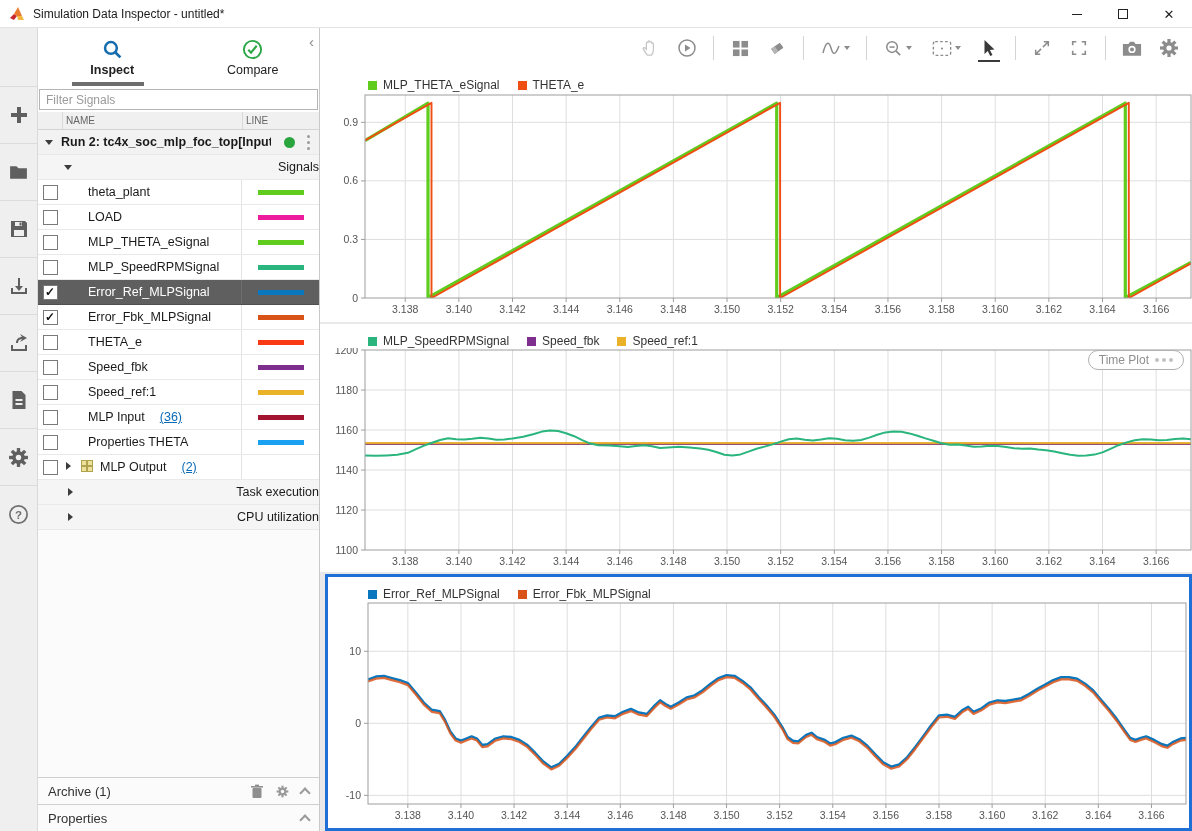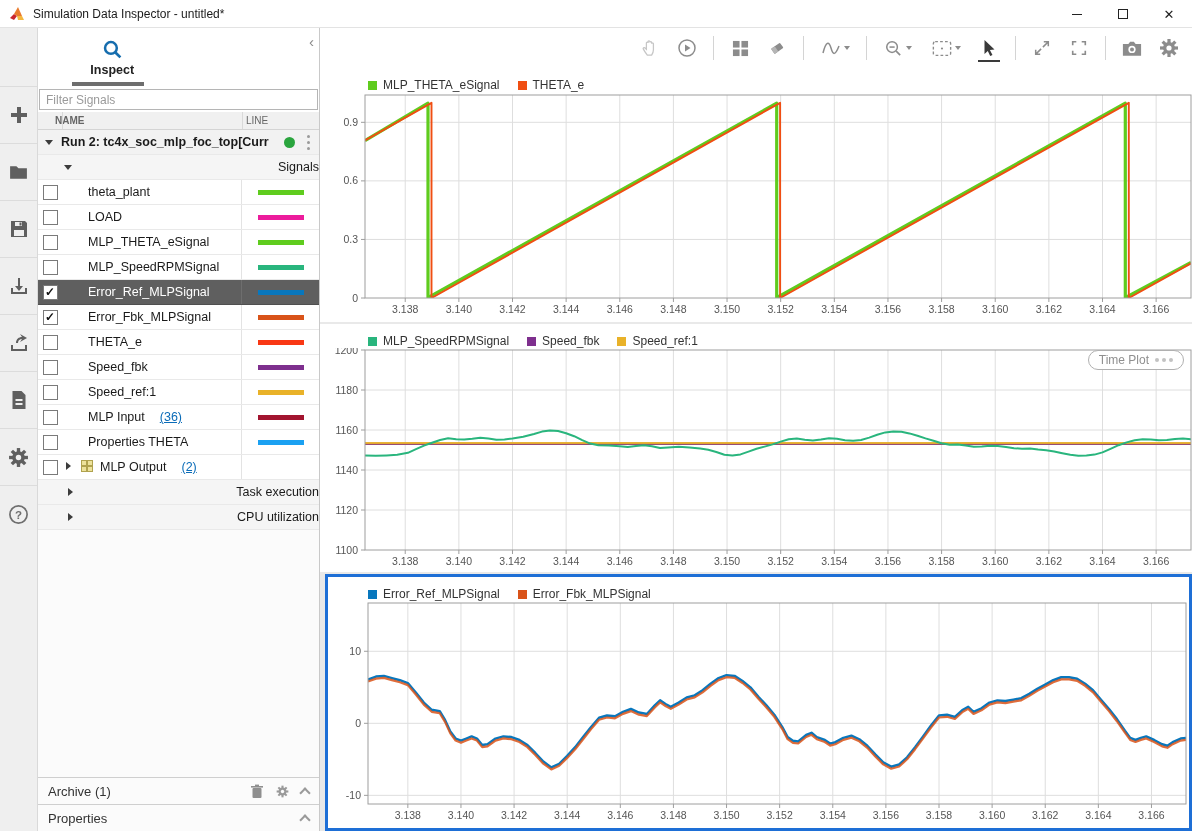--- a/index.html
+++ b/index.html
@@ -26,21 +26,21 @@
   #tabs { position:relative; height:60px; background:#fff; display:flex; }
   .tab { width:50%; display:flex; flex-direction:column; align-items:center; justify-content:center; gap:3px; position:relative;padding-left:8px; }
   .tab-label { font-size:12.5px; color:#222; }
   .tab.active .tab-label { font-weight:bold; }
   .tab.active::after { content:""; position:absolute; bottom:2px; left:50%; transform:translateX(-50%); width:72px; height:4px; background:#6e6e6e; }
   #collapse-chevron { position:absolute; right:5px; top:6px; font-size:15px; color:#8a8a8a; line-height:1; }
   #filter-row { background:#fff; padding:1px 1px 2px 1px; }
   #filter-input { width:100%; height:21px; border:1px solid #b5b5b5; font-size:12px; padding:0 6px; color:#333; font-family:inherit; }
   #filter-input::placeholder { color:#9a9a9a; }
   #list-header { height:18px; background:#f0f0f0; border-bottom:1px solid #d4d4d4; position:relative; font-size:10px; color:#666; }
-  #list-header .h-name { position:absolute; left:17px; top:3px;font-weight:bold; }
+  #list-header .h-name { position:absolute; left:28px; top:3px; }
   #list-header .h-line { position:absolute; left:208px; top:3px; }
   #list-header .vline { position:absolute; top:0; bottom:0; width:1px; background:#d9d9d9; }
 
   .row { height:25px; border-bottom:1px solid #e9e9e9; background:#fff; display:flex; align-items:center; font-size:12.5px; color:#1a1a1a; position:relative; }
   .row.run { background:#f2f2f2; font-weight:bold; padding-left:7px; }
   .row.run .runlabel { white-space:nowrap; overflow:hidden; max-width:210px; }
   .run-dot { position:absolute; right:24px; top:7px; width:11px; height:11px; border-radius:50%; background:#2aa53e; }
   .kebab { position:absolute; right:7px; top:4px; width:8px; height:17px; display:flex; flex-direction:column; align-items:center; justify-content:space-between; padding:1px 0; }
   .kebab i { width:3px; height:3px; border-radius:50%; background:#9a9a9a; }
   .row.group, .row.section { background:#f5f5f5;justify-content:space-between; }
@@ -180,35 +180,42 @@
 
   <div id="panel">
     <div id="tabs">
       <div class="tab active">
         <svg width="21" height="21" viewBox="0 0 20 20">
             <circle cx="8.5" cy="8.5" r="5.6" fill="none" stroke="#166dae" stroke-width="2.4"></circle>
             <line x1="12.8" y1="12.8" x2="17.5" y2="17.5" stroke="#166dae" stroke-width="2.6"></line>
           </svg>
         <span class="tab-label">Inspect</span>
       </div>
+      <div class="tab">
+        <svg width="21" height="21" viewBox="0 0 20 20">
+            <circle cx="10" cy="10" r="8.2" fill="none" stroke="#2ba646" stroke-width="1.8"></circle>
+            <path d="M6 10.2l2.6 2.8L14 6.4" fill="none" stroke="#2ba646" stroke-width="2"></path>
+          </svg>
+        <span class="tab-label">Compare</span>
+      </div>
       <span id="collapse-chevron">‹</span>
     </div>
     <div id="filter-row">
       <input id="filter-input" type="text" placeholder="Filter Signals" style="">
     </div>
     <div id="list-header">
       <span class="h-name">NAME</span>
       <span class="h-line">LINE</span>
       <span class="vline" style="left:24px"></span>
         <span class="vline" style="left:204px"></span>
     </div>
 
     <div class="row run">
       <span class="caret-d"></span>
-      <span class="runlabel">Run 2: tc4x_soc_mlp_foc_top[Curr</span>
+      <span class="runlabel">Run 2: tc4x_soc_mlp_foc_top[Input</span>
       <span class="run-dot"></span>
       <span class="kebab">
           <i></i>
           <i></i>
           <i></i>
         </span>
     </div>
 
     <div id="signal-rows">
         <div class="row group">

